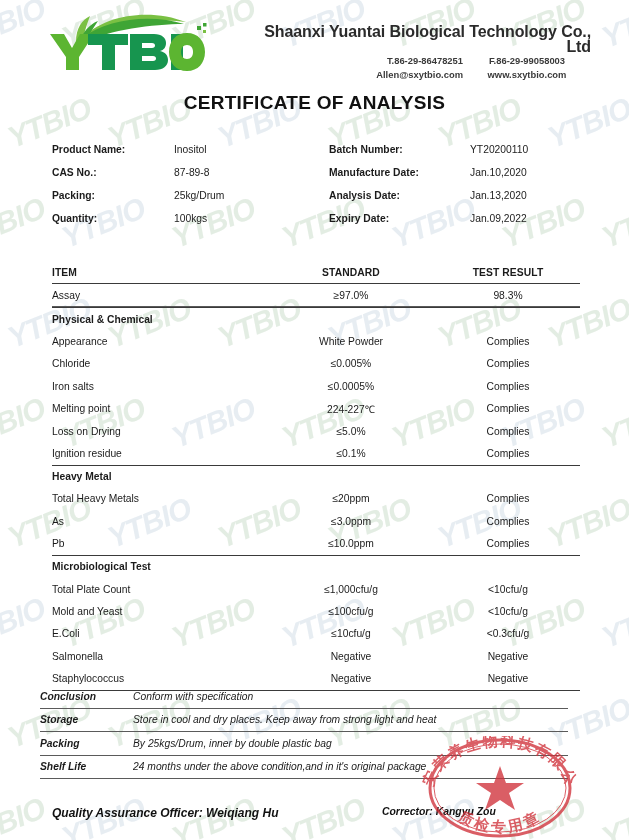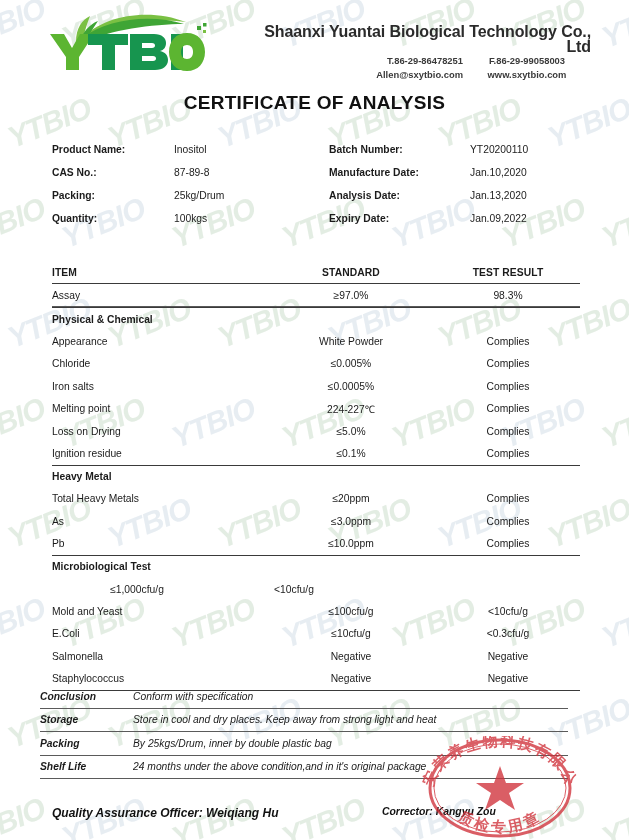--- a/index.html
+++ b/index.html
@@ -444,20 +444,21 @@
           <span class="c-std">≤10.0ppm</span>
           <span class="c-res">Complies</span>
         </div>
         <div class="rule-thick"></div>
         <div class="trow section">
           <span class="c-item">Microbiological Test</span>
           <span class="c-std"></span>
           <span class="c-res"></span>
         </div>
         <div class="trow">
+          <span class="c-item">Total Plate Count</span>
           <span class="c-std">≤1,000cfu/g</span>
           <span class="c-res">&lt;10cfu/g</span>
         </div>
         <div class="trow">
           <span class="c-item">Mold and Yeast</span>
           <span class="c-std">≤100cfu/g</span>
           <span class="c-res">&lt;10cfu/g</span>
         </div>
         <div class="trow">
           <span class="c-item">E.Coli</span>

